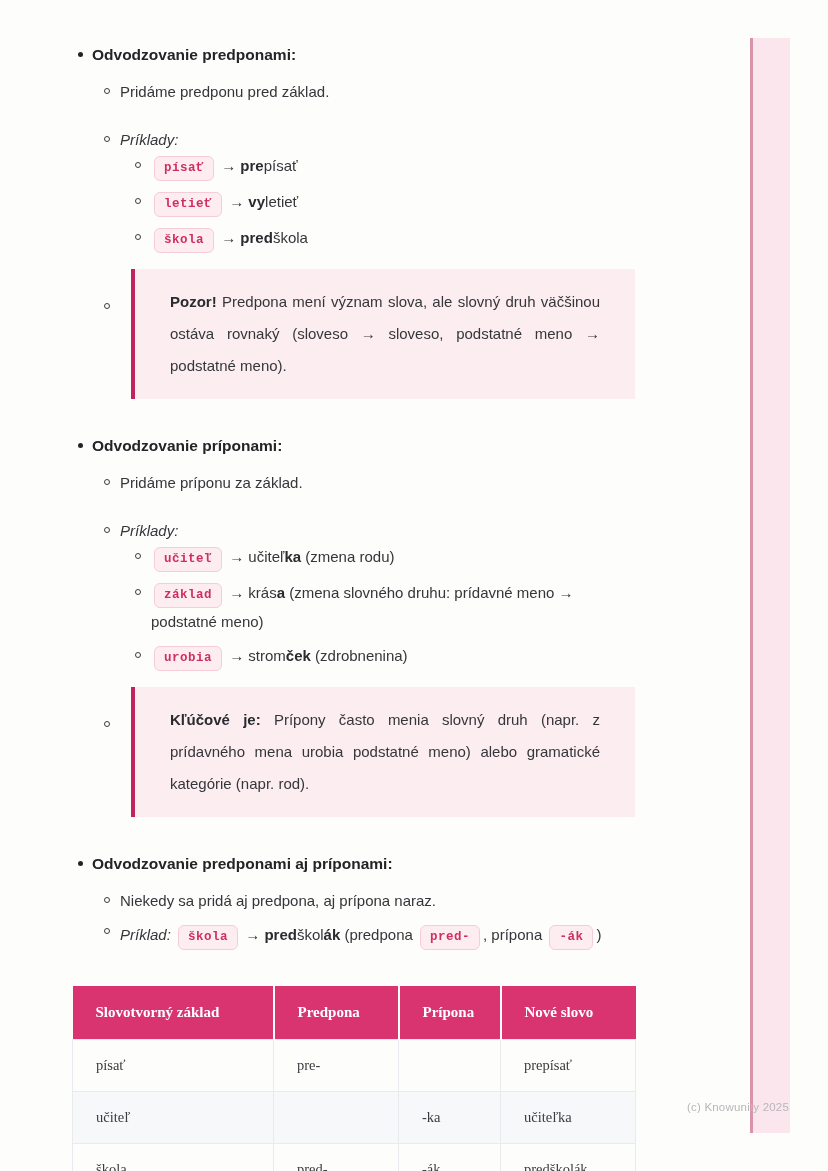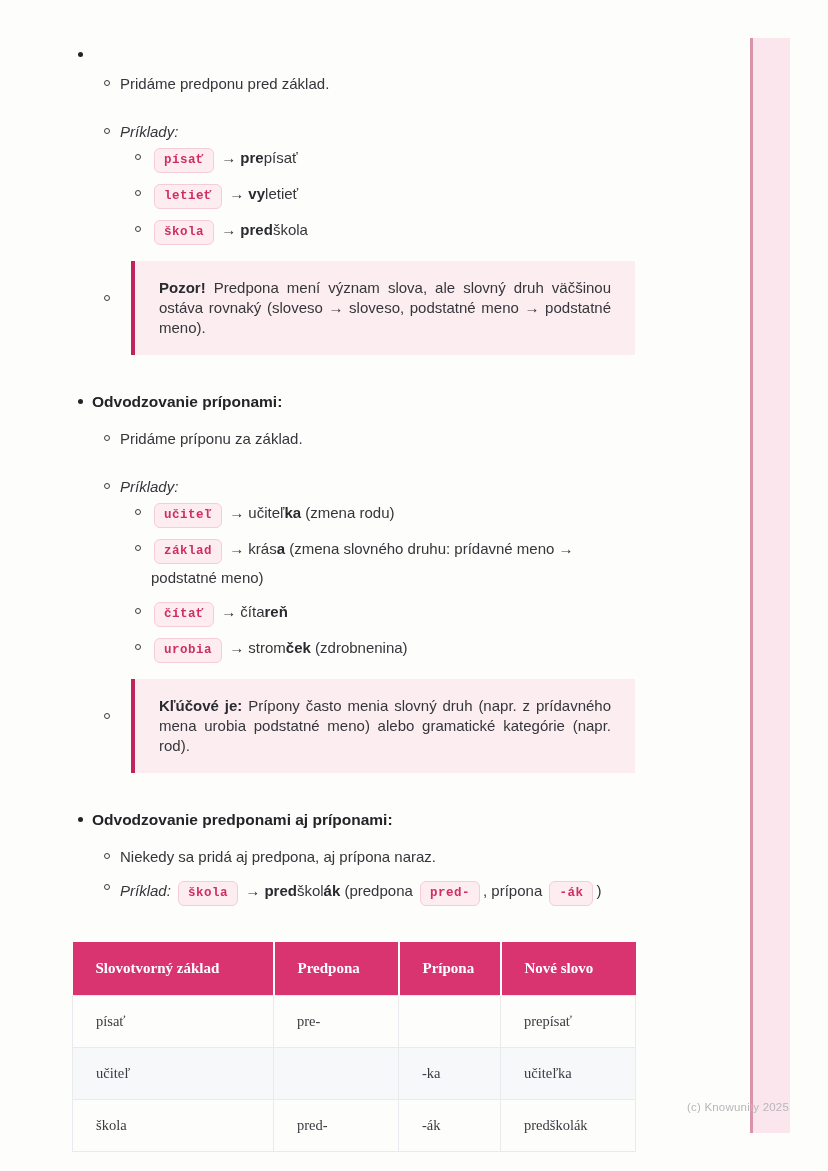--- a/index.html
+++ b/index.html
@@ -55,22 +55,22 @@
     padding:4px 9px; margin:0 3px;
     letter-spacing:0.5px;
   }
 
   .callout-row { padding-left:34px; margin-top:16px; }
   .callout-row .ring { margin-top:34px; }
   .callout {
     margin-left:11px; width:512px;
     background:var(--callout_bg,#fceef0);
     border-left:4px solid var(--callout_border,#c0245e);
-    padding:17px 24px;
-    line-height:20px;
+    padding:17px 35px;
+    line-height:32px;
     text-align:justify;
   }
 
   .deriv-table { margin:20px 0 0 2px; width:563px; border-collapse:collapse; table-layout:fixed;font-family:Liberation Serif, serif; }
   .deriv-table col.c1{width:201px} .deriv-table col.c2{width:125px}
   .deriv-table col.c3{width:102px} .deriv-table col.c4{width:135px}
   .deriv-table th {
     background:var(--table_header_bg,#d93370);
     color:#ffffff; font-weight:bold; font-size:15px;
     text-align:left; padding:18px 23px;
@@ -86,20 +86,21 @@
   .deriv-table tr.alt td { background:#f6f8fa; }
 </style>
 </head>
 <body>
 
 <div class="content">
 
   <div class="section">
     <div class="row heading-row">
       <span class="disc"></span>
+      <span class="heading-text">Odvodzovanie predponami:</span>
     </div>
     <div class="row sub-row">
       <span class="ring"></span>
       <span class="sub-text">Pridáme predponu pred základ.</span>
     </div>
     <div class="row sub-row label-row">
       <span class="ring"></span>
       <span class="sub-text italic">Príklady:</span>
     </div>
     <div class="row ex-row">
@@ -135,24 +136,20 @@
       <span class="ring"></span>
       <span class="sub-text italic">Príklady:</span>
     </div>
     <div class="row ex-row">
       <span class="ring"></span>
       <span class="ex-text"><span class="chip">učiteľ</span><span> → učiteľ</span><b>ka</b><span> (zmena rodu)</span></span>
     </div>
     <div class="row ex-row">
       <span class="ring"></span>
       <span class="ex-text"><span class="chip">základ</span><span> → krás</span><b>a</b><span> (zmena slovného druhu: prídavné meno → podstatné meno)</span></span>
-    </div>
-    <div class="row ex-row">
-      <span class="ring"></span>
-      <span class="ex-text"><span class="chip">čítať</span><span> → číta</span><b>reň</b></span>
     </div>
     <div class="row ex-row">
       <span class="ring"></span>
       <span class="ex-text"><span class="chip">urobia</span><span> → strom</span><b>ček</b><span> (zdrobnenina)</span></span>
     </div>
     <div class="row callout-row">
       <span class="ring"></span>
       <div class="callout">
         <span><b>Kľúčové je:</b><span> Prípony často menia slovný druh (napr. z prídavného mena urobia podstatné meno) alebo gramatické kategórie (napr. rod).</span></span>
       </div>

